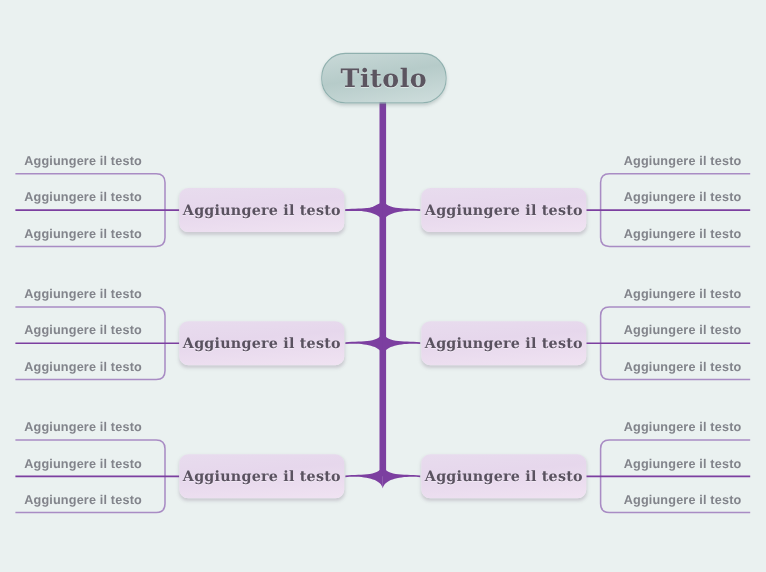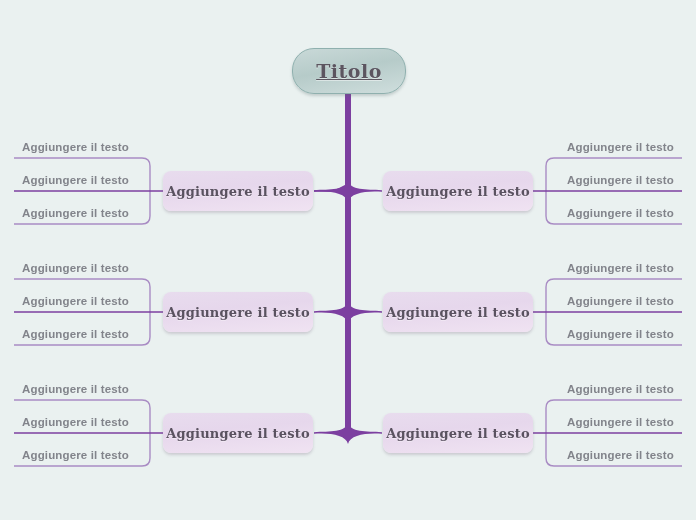--- a/index.html
+++ b/index.html
@@ -19,25 +19,24 @@
     border-radius:22px;
     background:linear-gradient(170deg,#c9d9d8 0%,#b6cbc9 45%,#cfdedd 100%);
     border:1px solid #8fb0ae;
     box-shadow:0 2px 3px rgba(90,110,110,.28);
     display:flex;align-items:center;justify-content:center;
     z-index:6;
   }
   .title-node .txt{
     font-family:"DejaVu Serif",serif;
     font-weight:700;
-    font-size:19px;
+    font-size:23px;
     color:#5c5560;
     letter-spacing:.5px;
     text-shadow:0 1px 0 rgba(255,255,255,.45);
-    text-decoration:underline;
   }
 
   
   .branch-node{
     position:absolute;
     width:150px;height:40px;
     border-radius:8px;
     background:linear-gradient(175deg,#e8dcee 0%,#e6d7ec 40%,#f0e3f2 100%);
     box-shadow:0 2px 3px rgba(110,90,120,.25);
     display:flex;align-items:center;justify-content:center;

